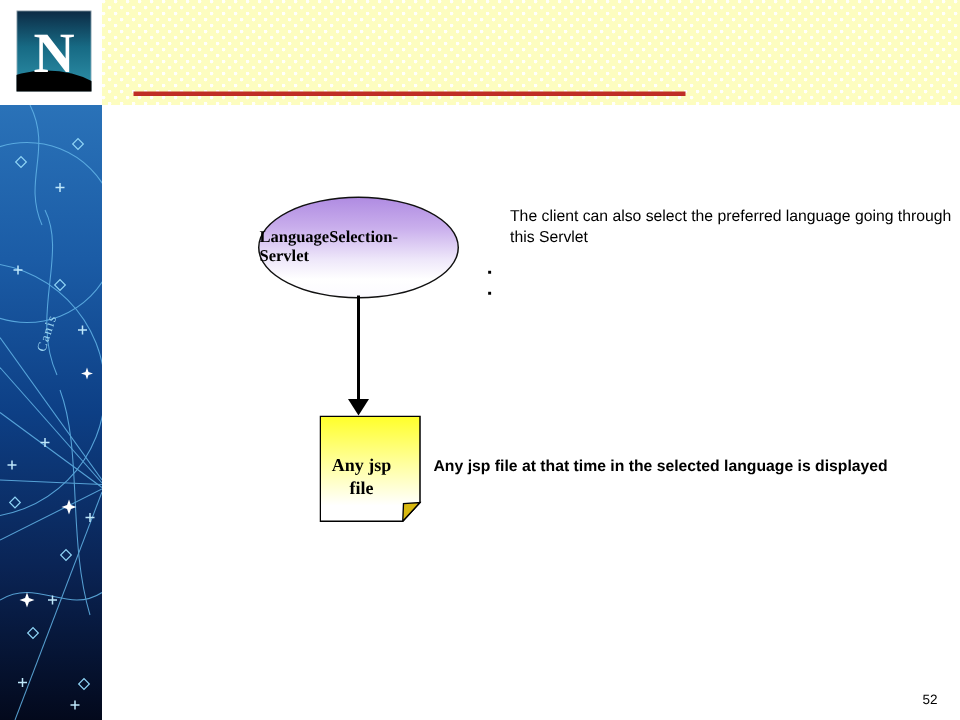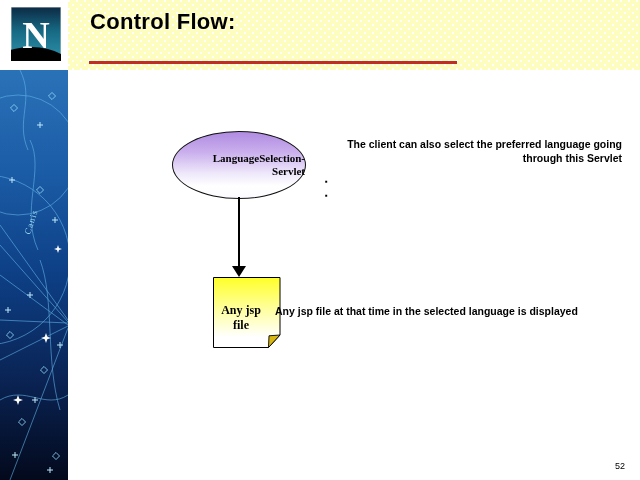--- a/index.html
+++ b/index.html
@@ -28,45 +28,45 @@
     letter-spacing:.3px;
   }
   .title-underline{
     position:absolute;left:21px;top:61px;width:368px;height:3px;background:#bf2d26;
   }
   
   .ellipse-node{
     position:absolute;left:172px;top:131px;width:132px;height:66px;
     border:1px solid #111;border-radius:50%;
     background:linear-gradient(180deg,#b08ce2 0%,#c9aeec 30%,#eee7fa 62%,#ffffff 82%,#fbfaff 100%);
-    display:flex;flex-direction:column;align-items:flex-end;justify-content:center;
+    display:flex;flex-direction:column;align-items:flex-start;justify-content:center;
     font-family:"Liberation Serif",serif;font-weight:bold;font-size:11px;line-height:13px;
     color:#000;text-align:center;
   }
   .flow-line{position:absolute;left:238px;top:197px;width:2px;height:71px;background:#000;}
   .arrow-head{
     position:absolute;left:232px;top:266px;width:0;height:0;
     border-left:7px solid transparent;border-right:7px solid transparent;
     border-top:11px solid #000;
   }
   .jsp-note{position:absolute;left:213px;top:277px;width:56px;height:71px;}
   .jsp-note-label{
     position:absolute;left:0;top:26px;width:100%;text-align:center;
     font-family:"Liberation Serif",serif;font-weight:bold;font-size:12px;color:#000;
   }
   
   .intro-text{
-    position:absolute;left:322px;top:137px;width:300px;
-    font-size:10.5px;line-height:14px;font-weight:bold;color:#000;text-align:right;
+    position:absolute;left:340px;top:137px;width:300px;
+    font-size:10.5px;line-height:14px;font-weight:normal;color:#000;
   }
   .bullet-list{position:absolute;left:325px;top:175px;width:300px;}
   .bullet-item{display:flex;font-size:10.5px;line-height:14px;font-weight:bold;color:#000;}
   .bullet-marker{width:11px;font-size:8px;line-height:14px;}
   .jsp-annotation{
-    position:absolute;left:275px;top:305px;white-space:nowrap;
+    position:absolute;left:289px;top:305px;white-space:nowrap;
     font-size:10.5px;font-weight:bold;color:#000;
   }
   .page-number{
     position:absolute;right:15px;bottom:9px;font-size:9px;color:#000;
   }
 </style>
 </head>
 <body>
 
 <div class="logo-box">
@@ -134,21 +134,20 @@
       <path d="M46 263 L47.3 266.7 L51 268 L47.3 269.3 L46 273 L44.7 269.3 L41 268 L44.7 266.7 Z"></path>
       <path d="M18 325 L19.3 328.7 L23 330 L19.3 331.3 L18 335 L16.7 331.3 L13 330 L16.7 328.7 Z"></path>
       <path d="M58 175 L59 178 L62 179 L59 180 L58 183 L57 180 L54 179 L57 178 Z"></path>
     </g>
     <text x="30" y="165" font-family="Liberation Serif,serif" font-size="9" fill="#9bd4f0" letter-spacing="1" transform="rotate(-72 30 165)">Canis</text>
   </svg>
 </div>
 
 <div class="header">
   <div class="title">
-    <div>Control Flow:</div>
   </div>
   <div class="title-underline"></div>
 </div>
 
 <div class="ellipse-node">
   <div>LanguageSelection-</div>
   <div>Servlet</div>
 </div>
 
 <div class="flow-line"></div>

